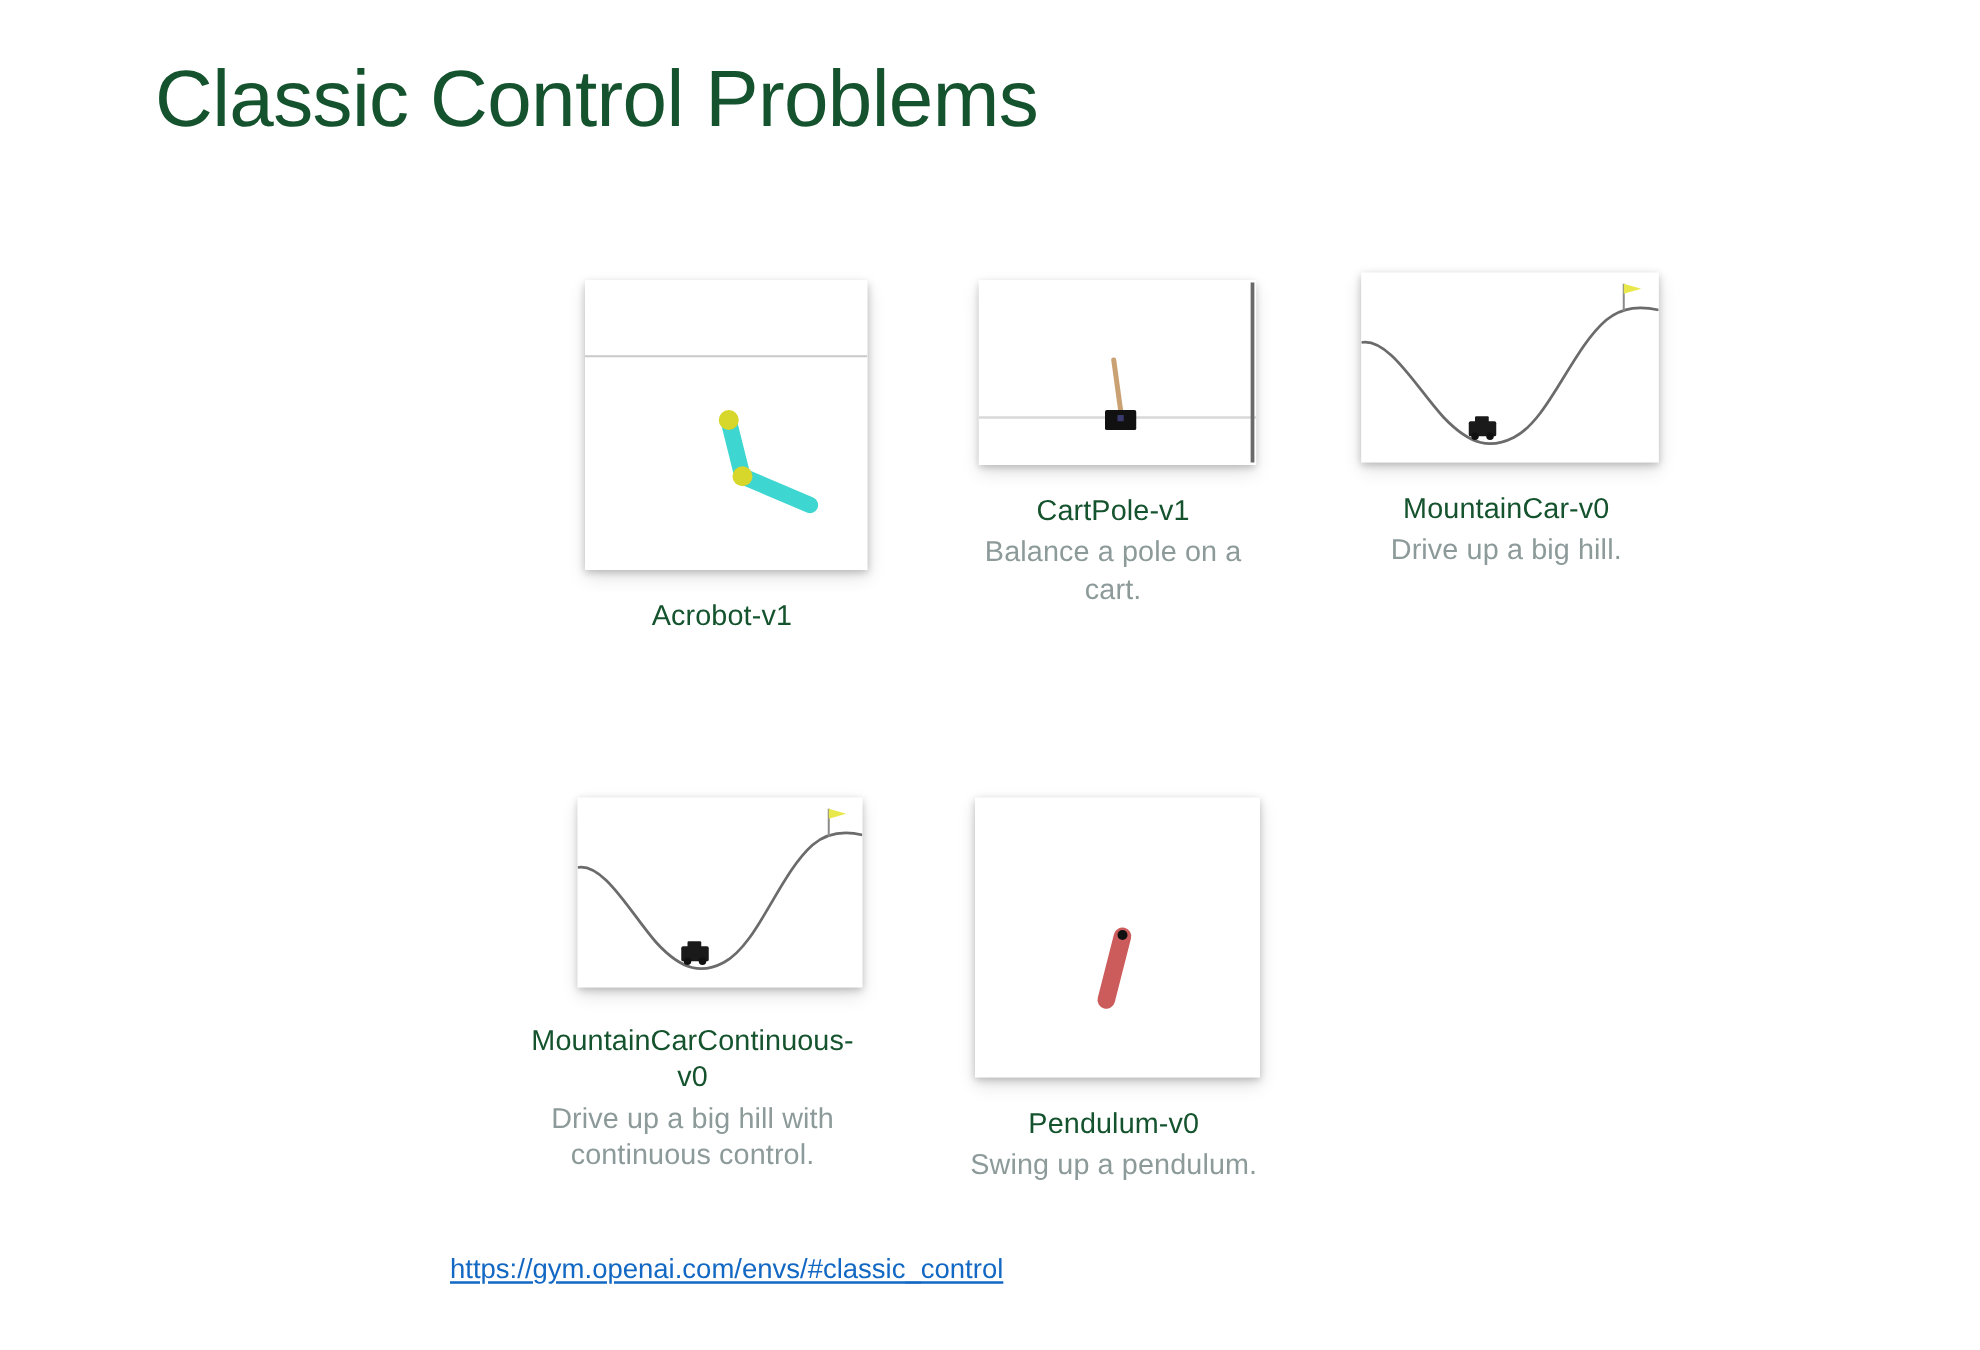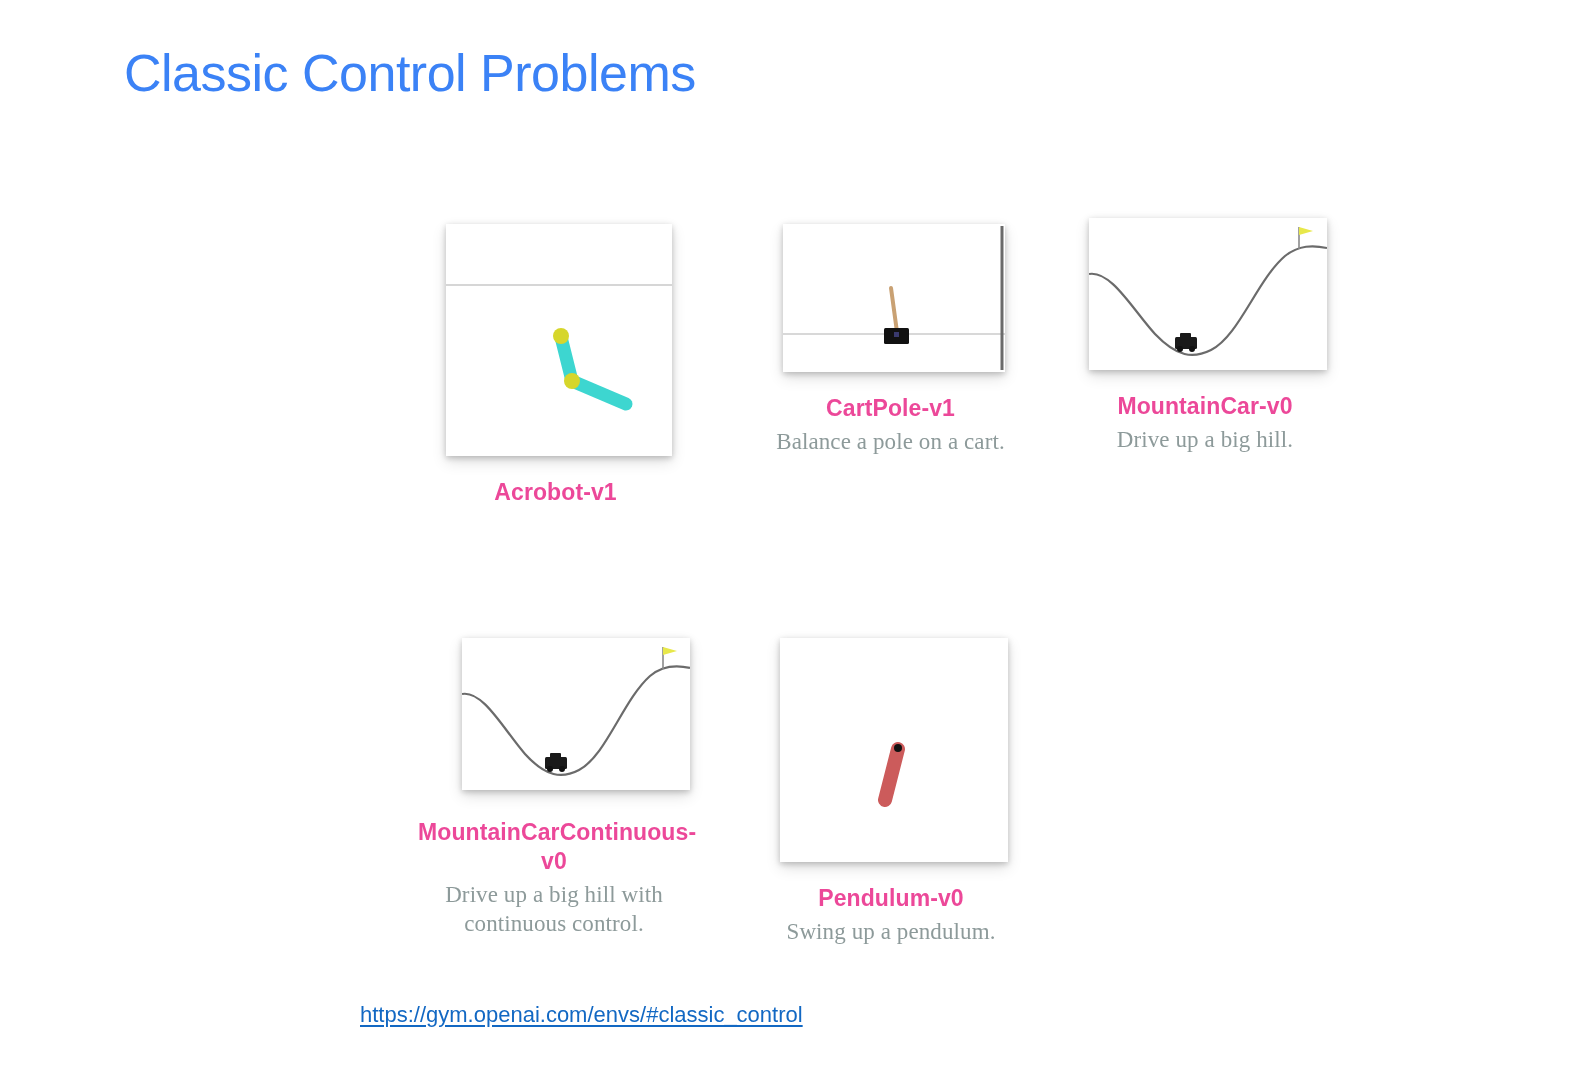--- a/index.html
+++ b/index.html
@@ -14,24 +14,24 @@
     overflow: hidden;
     font-family: "Liberation Sans", sans-serif;
     -webkit-font-smoothing: antialiased;
   }
 
   
   #slide-title {
     position: absolute;
     left: 124px;
     top: 46px;
-    font-size: 52px;
+    font-size: 64px;
     line-height: 1.05;
     font-weight: 400;
-    color: #3b82f6;
+    color: #14532d;
     letter-spacing: -0.5px;
     white-space: nowrap;
   }
 
   
   .env-card {
     position: absolute;
     display: flex;
     flex-direction: column;
     align-items: center;
@@ -43,36 +43,35 @@
     overflow: hidden;
   }
   .env-caption {
     margin-top: 22px;
     text-align: center;
     width: 100%;
   }
   .env-name {
     font-size: 23px;
     line-height: 1.25;
-    color: #ec4899;
-    font-weight: 700;
+    color: #14532d;
+    font-weight: 400;
     letter-spacing: 0.1px;
   }
   .env-desc {
     font-size: 23px;
     line-height: 1.3;
     color: #8d9a9a;
     font-weight: 400;
     margin-top: 4px;
     letter-spacing: 0.1px;
-    font-family: Liberation Serif, serif;
   }
 
   
-  #card-acrobot   { left: 446px; top: 224px; width: 226px; }
+  #card-acrobot   { left: 468px; top: 224px; width: 226px; }
   #card-acrobot  .env-thumb { width: 226px; height: 232px; }
   #card-acrobot  .env-caption { width: 240px; margin-left: -7px; }
 
   #card-cartpole  { left: 783px; top: 224px; width: 222px; }
   #card-cartpole .env-thumb { width: 222px; height: 148px; }
   #card-cartpole .env-caption { width: 236px; margin-left: -7px; }
 
   #card-mountaincar { left: 1089px; top: 218px; width: 238px; }
   #card-mountaincar .env-thumb { width: 238px; height: 152px; }
   #card-mountaincar .env-caption { width: 250px; margin-left: -6px; }

